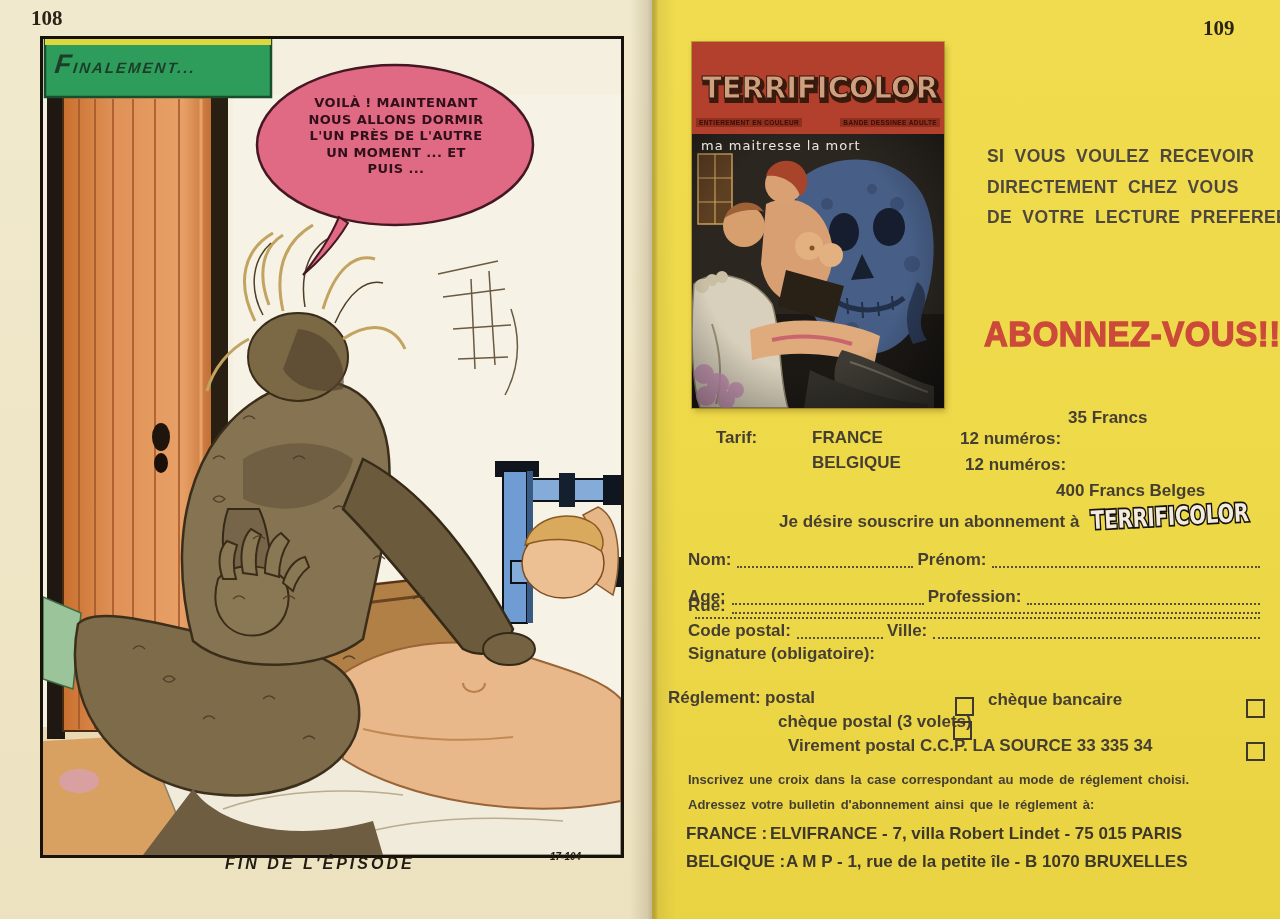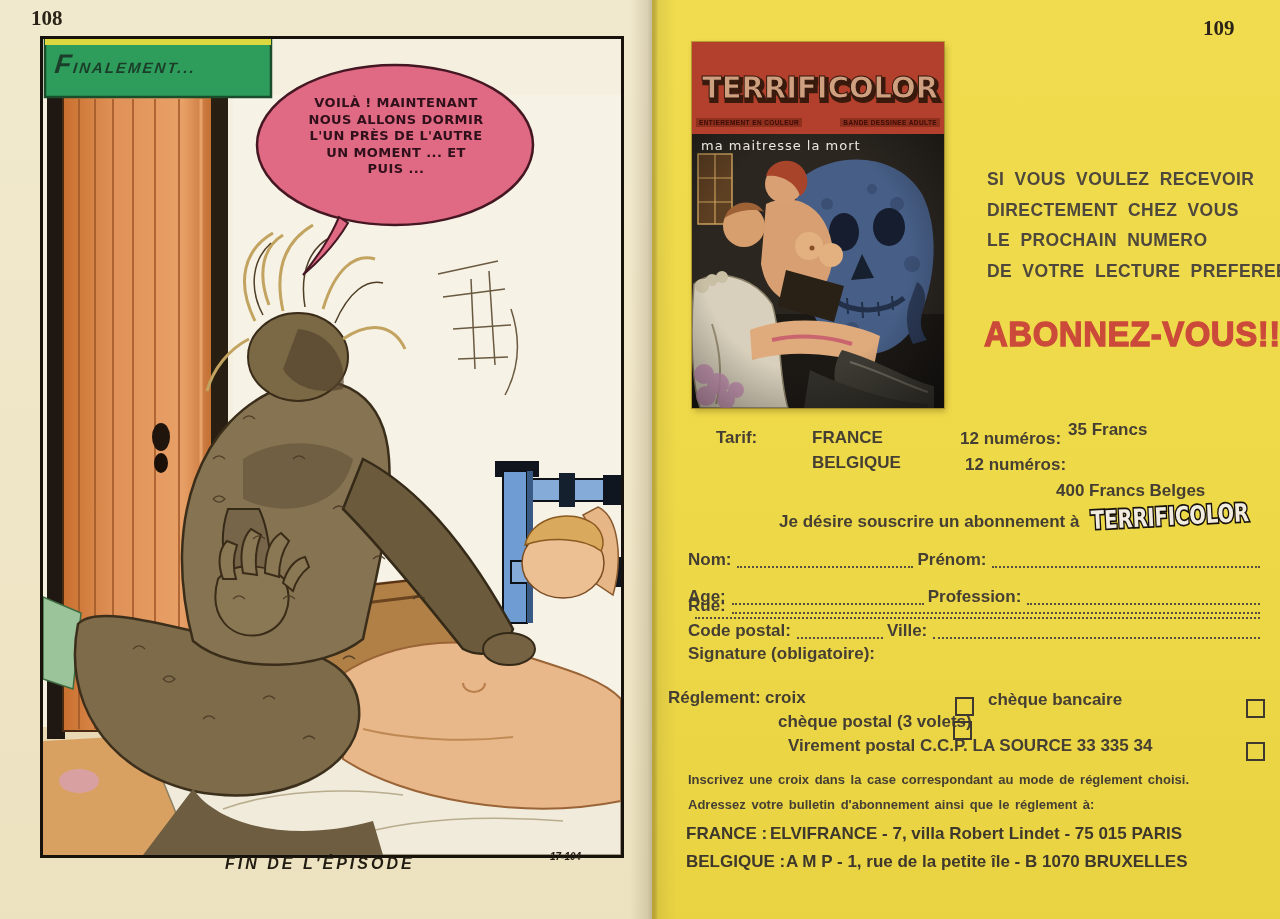--- a/index.html
+++ b/index.html
@@ -32,21 +32,21 @@
       rgba(60,45,20,.30) 52%,rgba(95,80,40,.10) 62%,rgba(120,95,40,0) 100%);}
   #cover{left:692px;top:42px;width:252px;height:366px;background:#23201a;
     box-shadow:0 0 0 1px rgba(140,110,30,.55),2px 3px 6px rgba(80,60,10,.35);}
   #cover-red{position:absolute;left:0;top:0;width:252px;height:92px;background:#b2402c;overflow:hidden;}
   #cover-taglines{position:absolute;left:0;top:76px;width:252px;display:flex;
     justify-content:space-between;padding:0 4px;box-sizing:border-box;}
   #cover-taglines span{font-size:6.5px;font-weight:bold;color:#3b0c05;
     background:#8f2f1d;padding:1px 3px;letter-spacing:.4px;}
   #issue-title{position:absolute;left:9px;top:96px;font-family:"DejaVu Sans",sans-serif;
     font-size:13px;letter-spacing:1px;color:#ece8de;}
-  #pitch{left:987px;top:169px;width:292px;}
+  #pitch{left:987px;top:146px;width:292px;}
   #pitch div{font-size:17.5px;font-weight:bold;color:#4e473c;
     letter-spacing:.4px;word-spacing:5px;margin-bottom:9.5px;white-space:nowrap;}
   #headline{left:984px;top:315px;font-size:33px;font-weight:bold;color:#cb4a3a;
     letter-spacing:.5px;-webkit-text-stroke:1.2px #cb4a3a;transform:scaleY(1.08);white-space:nowrap;}
   .t17{font-size:17px;font-weight:bold;color:#453e33;white-space:nowrap;}
   .t16{font-size:13px;font-weight:bold;color:#453e33;white-space:nowrap;word-spacing:2px;}
   .frow{position:absolute;display:flex;align-items:flex-end;font-weight:bold;
     font-size:17px;color:#453e33;}
   .lbl{white-space:nowrap;}
   .dotted{border-bottom:2px dotted #57503f;height:13px;margin:0 4px 2px 6px;}
@@ -309,30 +309,29 @@
           <circle cx="44" cy="256" r="8"></circle>
       </g>
       <rect x="0" y="0" width="252" height="274" fill="url(#vign)"></rect>
     </svg>
     <div id="issue-title">ma maitresse la mort</div>
   </div>
 
   <div id="pitch" class="abs">
     <div>SI VOUS VOULEZ RECEVOIR</div>
     <div>DIRECTEMENT CHEZ VOUS</div>
-    <div>LE PROCHAIN NUMERO</div>
     <div>DE VOTRE LECTURE PREFEREE</div>
   </div>
 
   <div id="headline" class="abs">ABONNEZ-VOUS!!</div>
 
   <div class="abs t17" style="left:716px;top:428px;">Tarif:</div>
   <div class="abs t17" style="left:812px;top:428px;">FRANCE</div>
   <div class="abs t17" style="left:960px;top:429px;">12 numéros:</div>
-  <div class="abs t17" style="left:1068px;top:420px;">35 Francs</div>
+  <div class="abs t17" style="left:1068px;top:408px;">35 Francs</div>
   <div class="abs t17" style="left:812px;top:453px;">BELGIQUE</div>
   <div class="abs t17" style="left:965px;top:455px;">12 numéros:</div>
   <div class="abs t17" style="left:1056px;top:481px;">400 Francs Belges</div>
 
   <div class="abs t17" style="left:779px;top:512px;">Je désire souscrire un abonnement à</div>
   <svg id="logo-small" class="abs" viewBox="0 0 168 46">
     <text x="84" y="31" text-anchor="middle" font-family="DejaVu Sans, sans-serif" font-weight="bold" font-size="25" fill="#f2ece0" stroke="#17120c" stroke-width="3.5" paint-order="stroke" textLength="158" lengthAdjust="spacingAndGlyphs" transform="rotate(-3 84 23)">TERRIFICOLOR</text>
   </svg>
 
   <div class="frow" style="left:688px;top:550px;width:576px;">
@@ -356,21 +355,21 @@
   </div>
   <div class="frow" style="left:688px;top:621px;width:576px;">
     <span class="lbl">Code postal:</span>
     <span class="dotted" style="width:86px;"></span>
     <span class="lbl">Ville:</span>
     <span class="dotted" style="flex:1;"></span>
   </div>
   <div class="abs t17" style="left:688px;top:644px;">Signature (obligatoire):</div>
 
   <div class="abs t17" style="left:668px;top:688px;">Réglement:</div>
-  <div class="abs t17" style="left:765px;top:688px;">croix</div>
+  <div class="abs t17" style="left:765px;top:688px;">postal</div>
   <div class="cb" style="left:955px;top:697px;"></div>
   <div class="abs t17" style="left:988px;top:690px;">chèque bancaire</div>
   <div class="cb" style="left:1246px;top:699px;"></div>
   <div class="abs t17" style="left:778px;top:712px;">chèque postal (3 volets)</div>
   <div class="cb" style="left:953px;top:721px;"></div>
   <div class="abs t17" style="left:788px;top:736px;">Virement postal C.C.P. LA SOURCE 33 335 34</div>
   <div class="cb" style="left:1246px;top:742px;"></div>
 
   <div class="abs t16" style="left:688px;top:772px;">Inscrivez une croix dans la case correspondant au mode de réglement choisi.</div>
   <div class="abs t16" style="left:688px;top:797px;">Adressez votre bulletin d'abonnement ainsi que le réglement à:</div>

